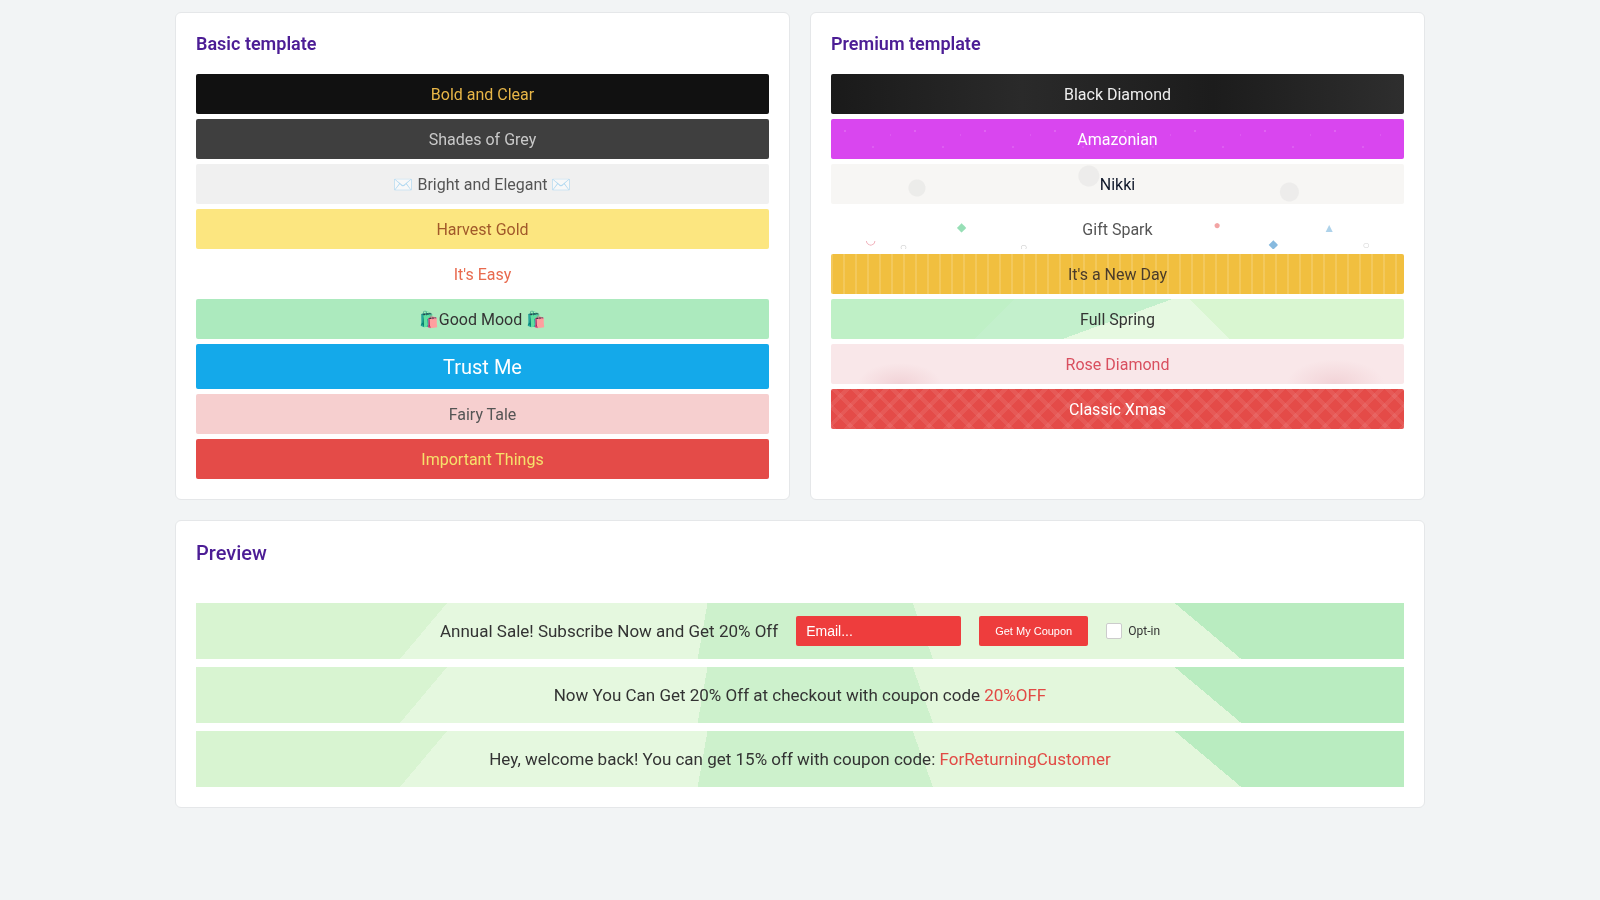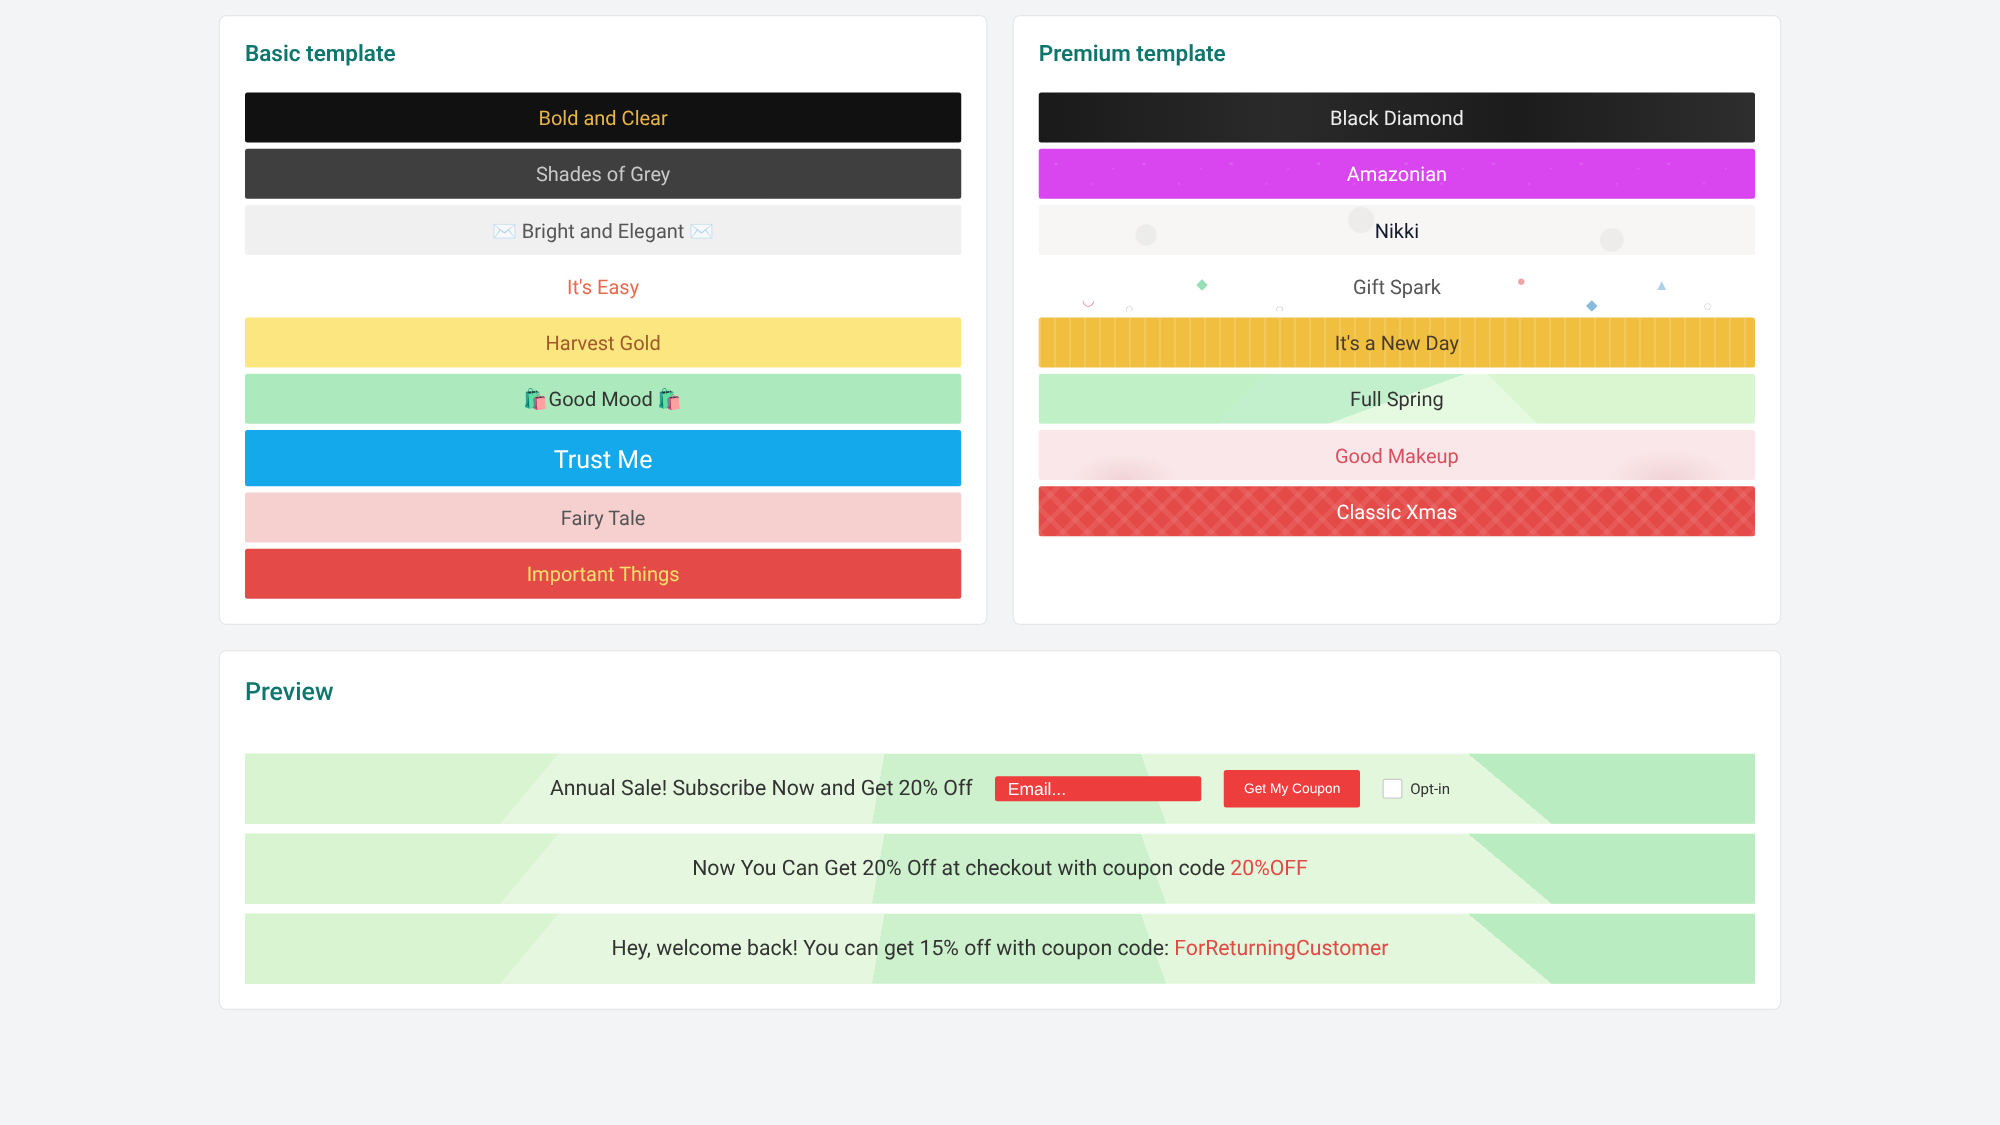--- a/index.html
+++ b/index.html
@@ -19,21 +19,21 @@
   .card {
     background: #fff;
     border-radius: 6px;
     border: 1px solid #e5e7e9;
     padding: 20px;
     flex: 1;
   }
   .card-title {
     font-size: 18px;
     font-weight: 600;
-    color: #0f766e;
+    color: #4c1d95;
     margin-bottom: 20px;
   }
   .tpl {
     height: 40px;
     display: flex;
     align-items: center;
     justify-content: center;
     font-size: 16px;
     margin-bottom: 5px;
     border-radius: 2px;
@@ -142,21 +142,21 @@
     margin-bottom:8px;
     font-size:17px;
     color:#333;
     padding:0 20px;
   }
   .preview-bar:last-child{margin-bottom:0;}
   .email-input{
     background:#ee3d3d;
     color:#fff;
     border:none;
-    height:20px;
+    height:30px;
     width:165px;
     padding:0 10px;
     font-size:14px;
     border-radius:2px;
   }
   .email-input::placeholder{color:#fff;}
   .coupon-btn{
     background:#ee3d3d;
     color:#fff;
     border:none;
@@ -188,25 +188,25 @@
         <span>Bold and Clear</span>
       </div>
       <div class="tpl b-grey">
         <span>Shades of Grey</span>
       </div>
       <div class="tpl b-bright">
         <span class="envelope">✉️</span>&nbsp;
         <span>Bright and Elegant</span>&nbsp;
         <span class="envelope">✉️</span>
       </div>
+      <div class="tpl b-harvest">
+        <span>Harvest Gold</span>
+      </div>
       <div class="tpl b-easy">
         <span>It's Easy</span>
-      </div>
-      <div class="tpl b-harvest">
-        <span>Harvest Gold</span>
       </div>
       <div class="tpl b-good">
         <span class="bags">🛍️</span>
         <span>Good Mood</span>&nbsp;
         <span class="bags">🛍️</span>
       </div>
       <div class="tpl b-trust">
         <span>Trust Me</span>
       </div>
       <div class="tpl b-fairy">
@@ -240,21 +240,21 @@
         <span class="confetti" style="right:6%;top:72%;color:#ccc;">○</span>
         <span>Gift Spark</span>
       </div>
       <div class="tpl p-newday">
         <span>It's a New Day</span>
       </div>
       <div class="tpl p-spring">
         <span>Full Spring</span>
       </div>
       <div class="tpl p-rose">
-        <span>Good Makeup</span>
+        <span>Rose Diamond</span>
       </div>
       <div class="tpl p-xmas">
         <span>Classic Xmas</span>
       </div>
     </div>
 
   </div>
 
   <div class="preview-card">
     <div class="card-title" style="font-size:20px;font-weight:500;">Preview</div>

